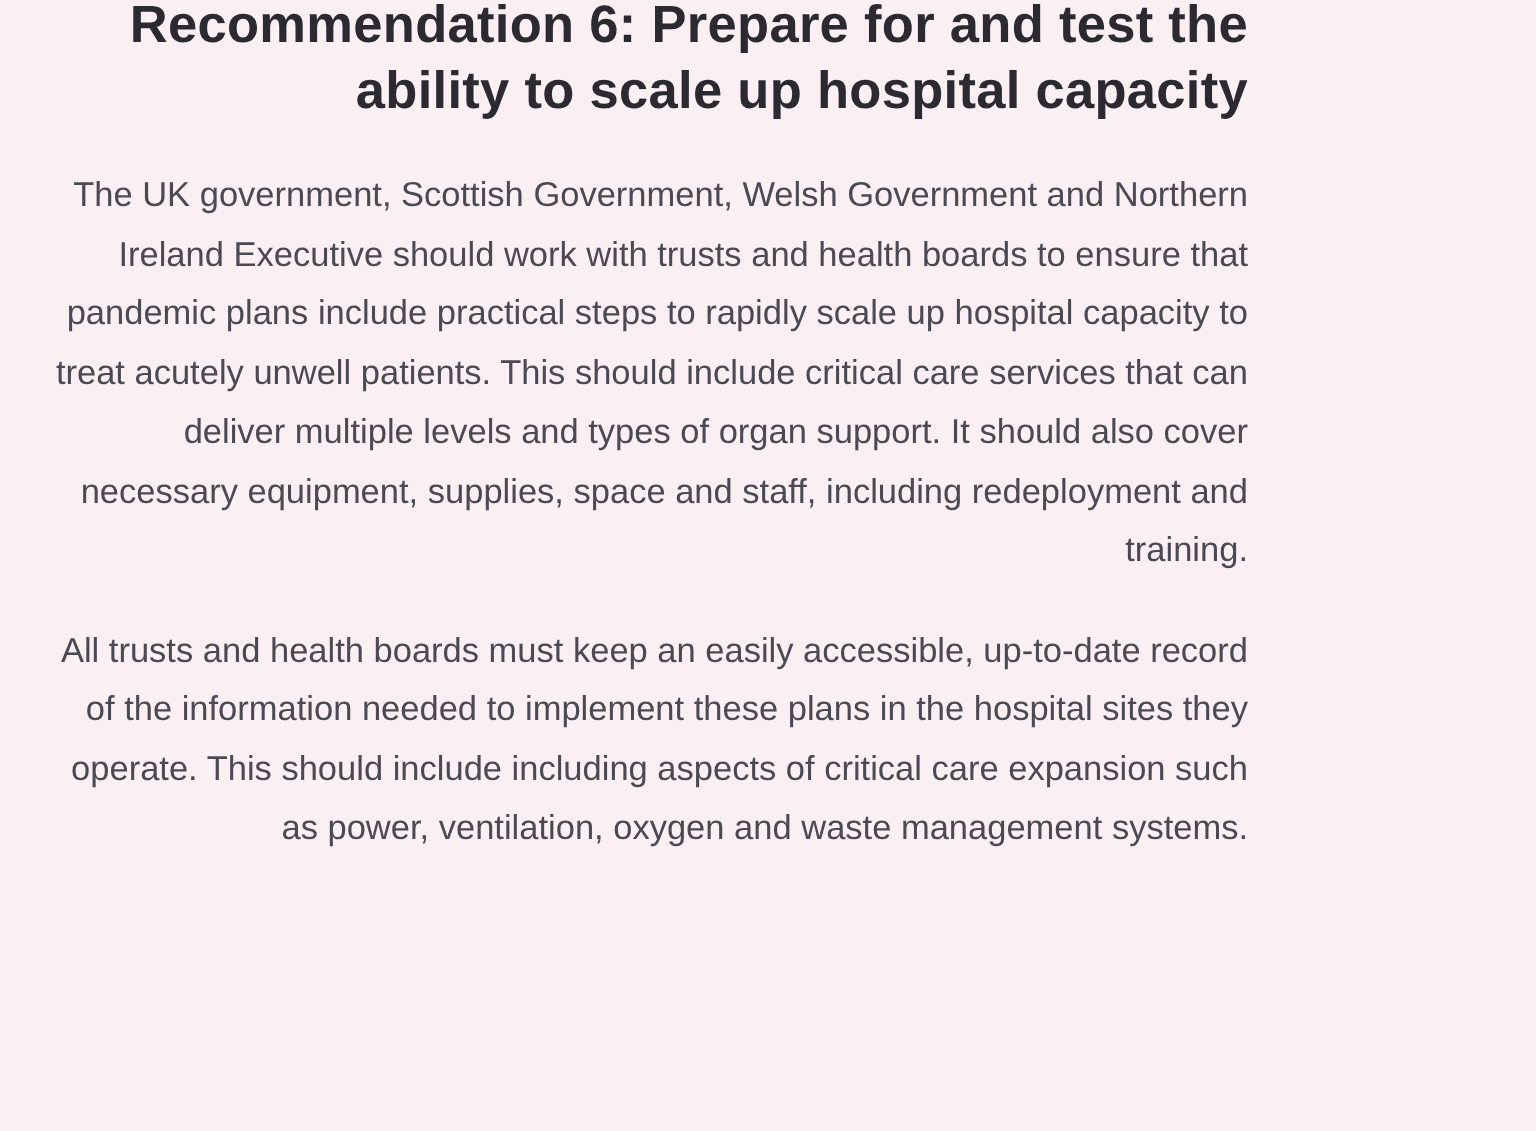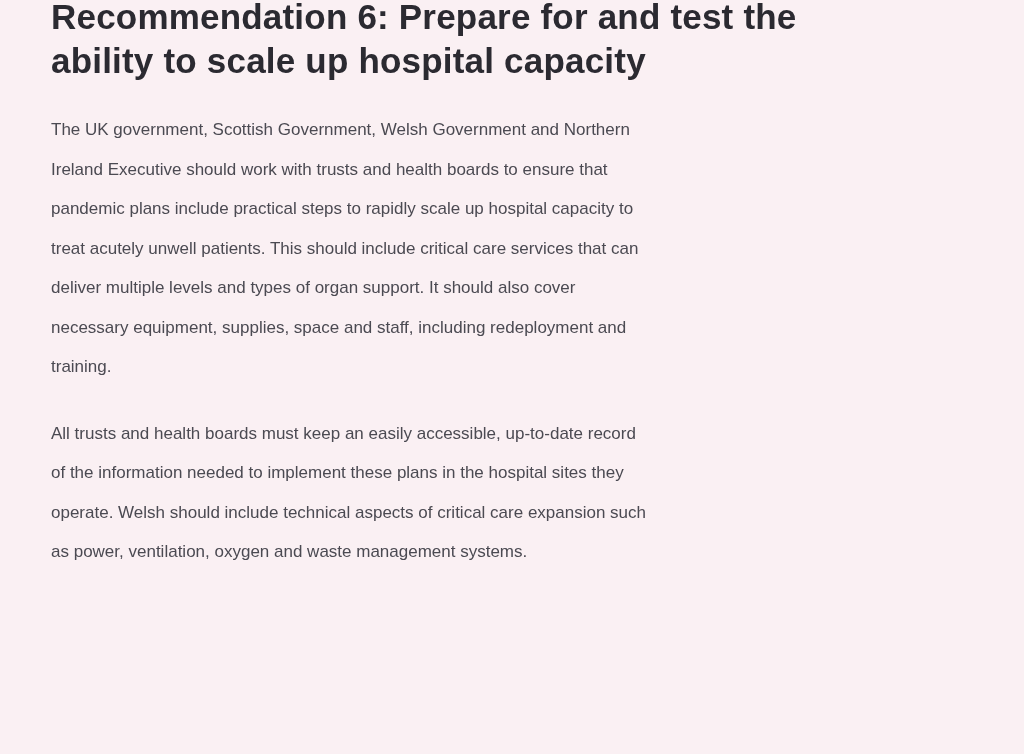--- a/index.html
+++ b/index.html
@@ -10,35 +10,36 @@
     width: 1024px;
     height: 754px;
     overflow: hidden;
     background: var(--bg, #faf0f3);
     font-family: "Liberation Sans", sans-serif;
   }
   .doc {
     box-sizing: border-box;
     width: 852px;
     height: 754px;
-    padding: 0 20px 0 51px;
+    padding: 0 20px 0 31px;
     overflow: hidden;
+    text-align: right;
   }
   .heading {
     margin: -5px 0 0 0;
     font-size: 35px;
     line-height: 44px;
     font-weight: 700;
     letter-spacing: 0.2px;
     color: var(--heading, #2b2a31);
     white-space: pre;
   }
   .para {
     margin: 27px 0 0 0;
-    font-size: 17px;
+    font-size: 23px;
     line-height: 39.5px;
     font-weight: 400;
     letter-spacing: 0px;
     color: var(--body, #4b4a52);
     white-space: pre;
   }
 </style>
 </head>
 <body style="--bg: #faf0f3; --heading: #2b2a31; --body: #4b4a52;">
 
@@ -49,16 +50,16 @@
   <p class="para">The UK government, Scottish Government, Welsh Government and Northern
 Ireland Executive should work with trusts and health boards to ensure that
 pandemic plans include practical steps to rapidly scale up hospital capacity to
 treat acutely unwell patients. This should include critical care services that can
 deliver multiple levels and types of organ support. It should also cover
 necessary equipment, supplies, space and staff, including redeployment and
 training.</p>
 
   <p class="para">All trusts and health boards must keep an easily accessible, up-to-date record
 of the information needed to implement these plans in the hospital sites they
-operate. Welsh should include technical aspects of critical care expansion such
+operate. This should include including aspects of critical care expansion such
 as power, ventilation, oxygen and waste management systems.</p>
 
 </main>
 
 </body></html>

